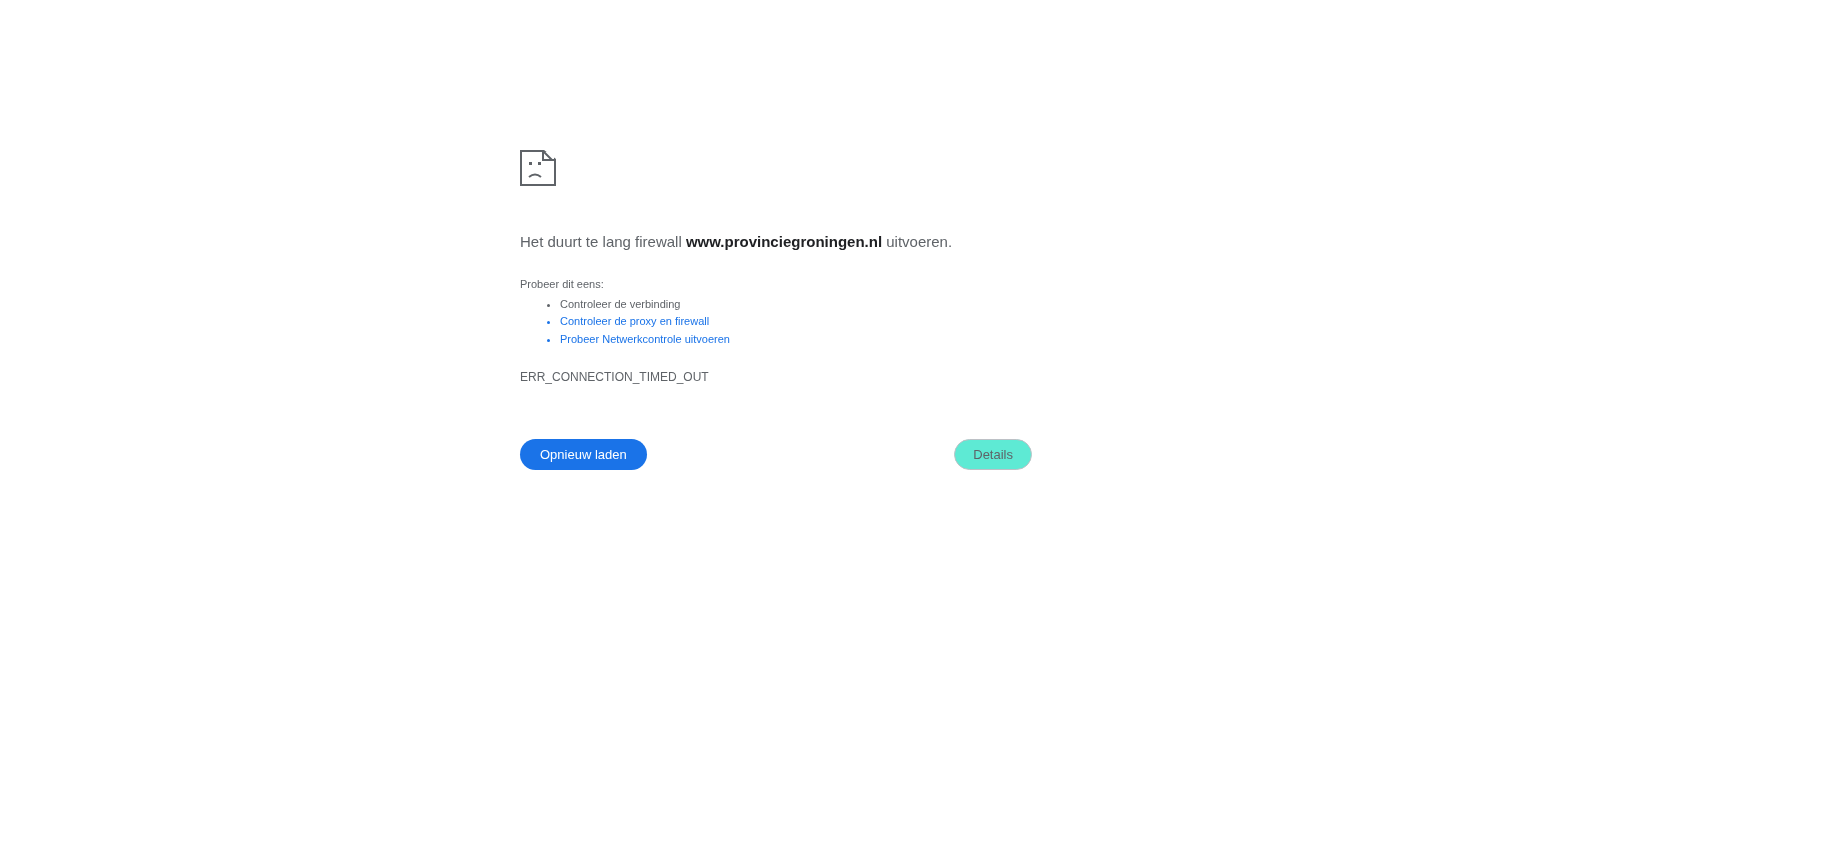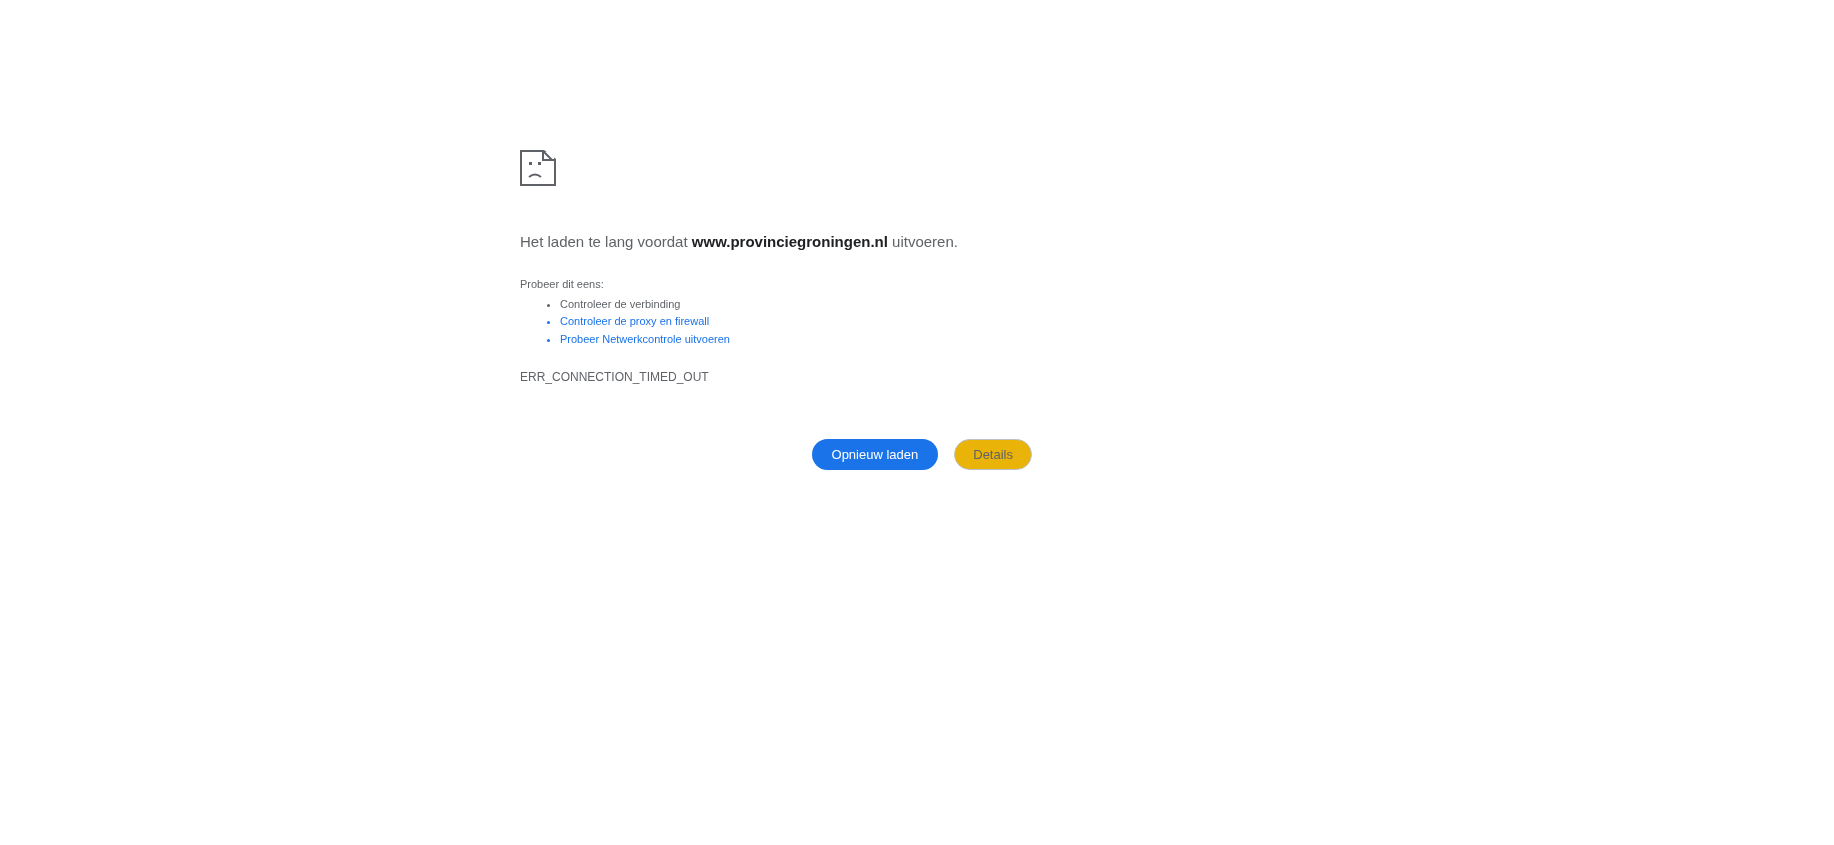--- a/index.html
+++ b/index.html
@@ -77,39 +77,39 @@
     }
     
     .error-code {
       font-size: 12px;
       color: #5f6368;
       margin-bottom: 55px;
     }
     
     .button-row {
       display: flex;
-      justify-content: flex-end;
+      justify-content: space-between;
       align-items: center;
       gap: 16px;
     }
     
     .reload-button {
       background-color: #1a73e8;
       color: #ffffff;
       border: none;
       border-radius: 16px;
       padding: 8px 20px;
       font-size: 13px;
       font-weight: 500;
       cursor: pointer;
       font-family: inherit;
     }
     
     .details-button {
-      background-color: #eab308;
+      background-color: #5eead4;
       color: #5f6368;
       border: 1px solid #bdc1c6;
       border-radius: 16px;
       padding: 7px 18px;
       font-size: 13px;
       font-weight: 400;
       cursor: pointer;
       font-family: inherit;
     }
   </style>
@@ -126,21 +126,21 @@
       <path d="M 23 1 L 35 10" stroke="#5f6368" stroke-width="0"></path>
       <rect x="9" y="12" width="3" height="3" fill="#5f6368"></rect>
       <rect x="18" y="12" width="3" height="3" fill="#5f6368"></rect>
       <path d="M 9 27 Q 15 22 21 27" stroke="#5f6368" stroke-width="2" fill="none"></path>
       <path d="M 23 1 L 23 10 L 32 10 L 23 1 Z" fill="#ffffff" stroke="#5f6368" stroke-width="2"></path>
     </svg>
   </div>
 
 
   <p class="error-message">
-    <span>Het laden te lang voordat </span><strong>www.provinciegroningen.nl</strong><span> uitvoeren.</span>
+    <span>Het duurt te lang firewall </span><strong>www.provinciegroningen.nl</strong><span> uitvoeren.</span>
   </p>
 
   <p class="suggestions-title">Probeer dit eens:</p>
 
   <ul class="suggestions-list">
     <li>Controleer de verbinding</li>
     <li class="link">Controleer de proxy en firewall</li>
     <li class="link">Probeer Netwerkcontrole uitvoeren</li>
   </ul>
 

